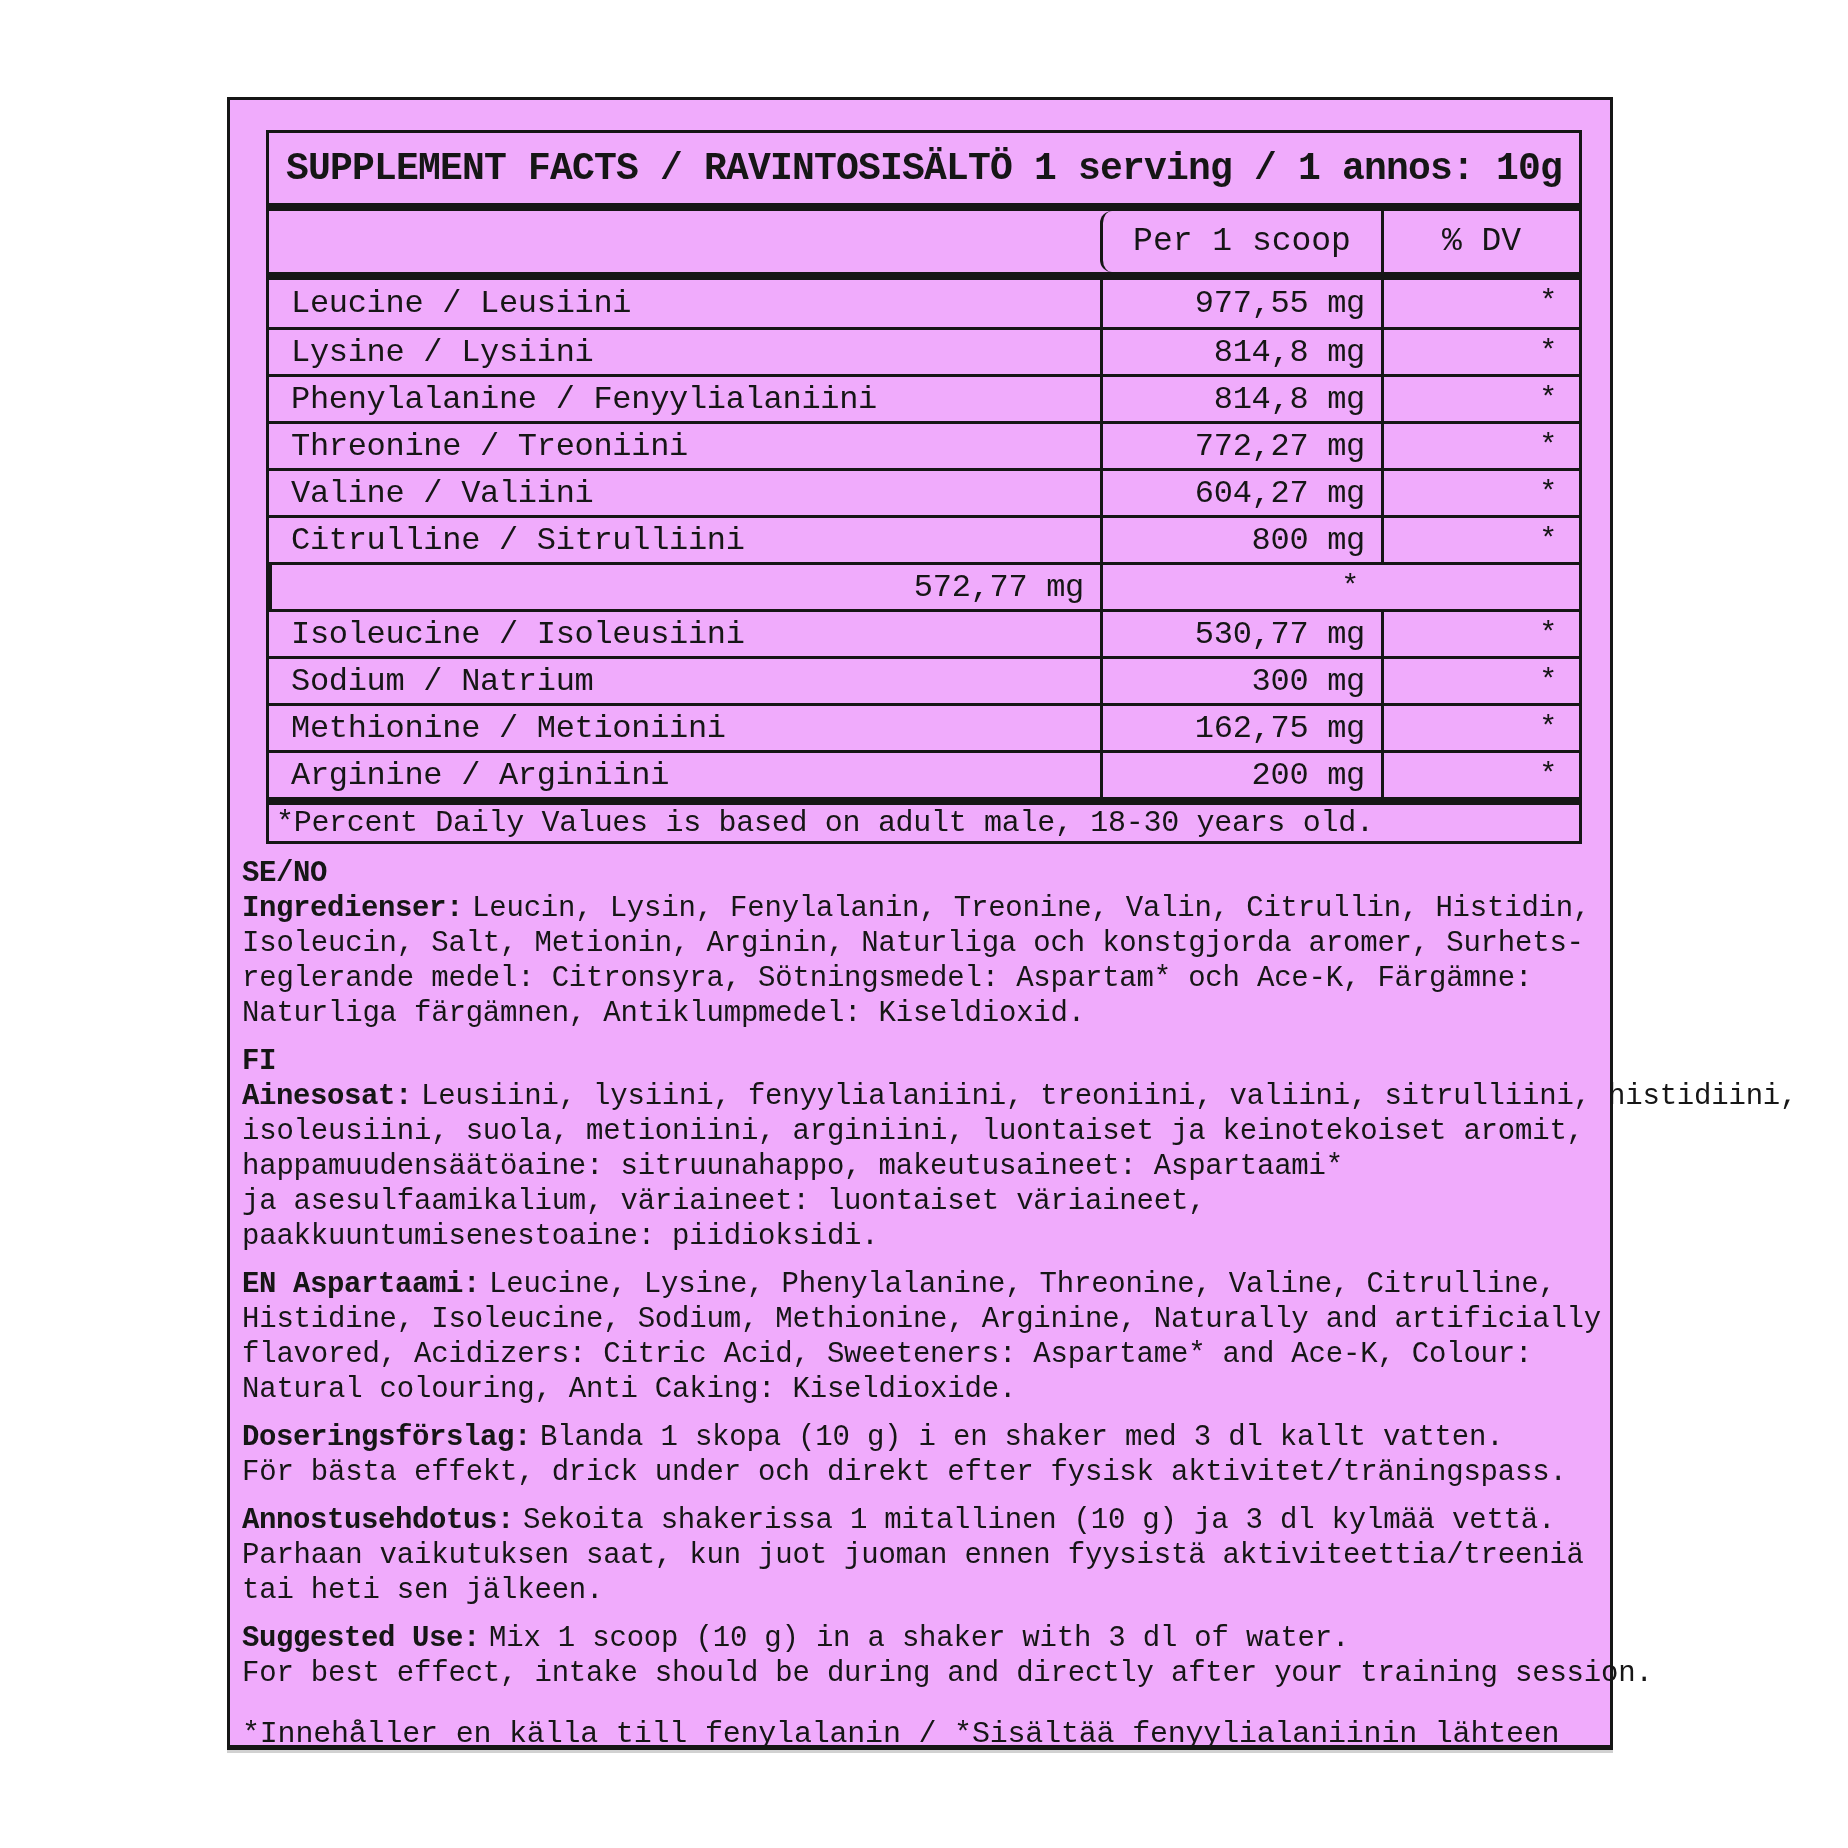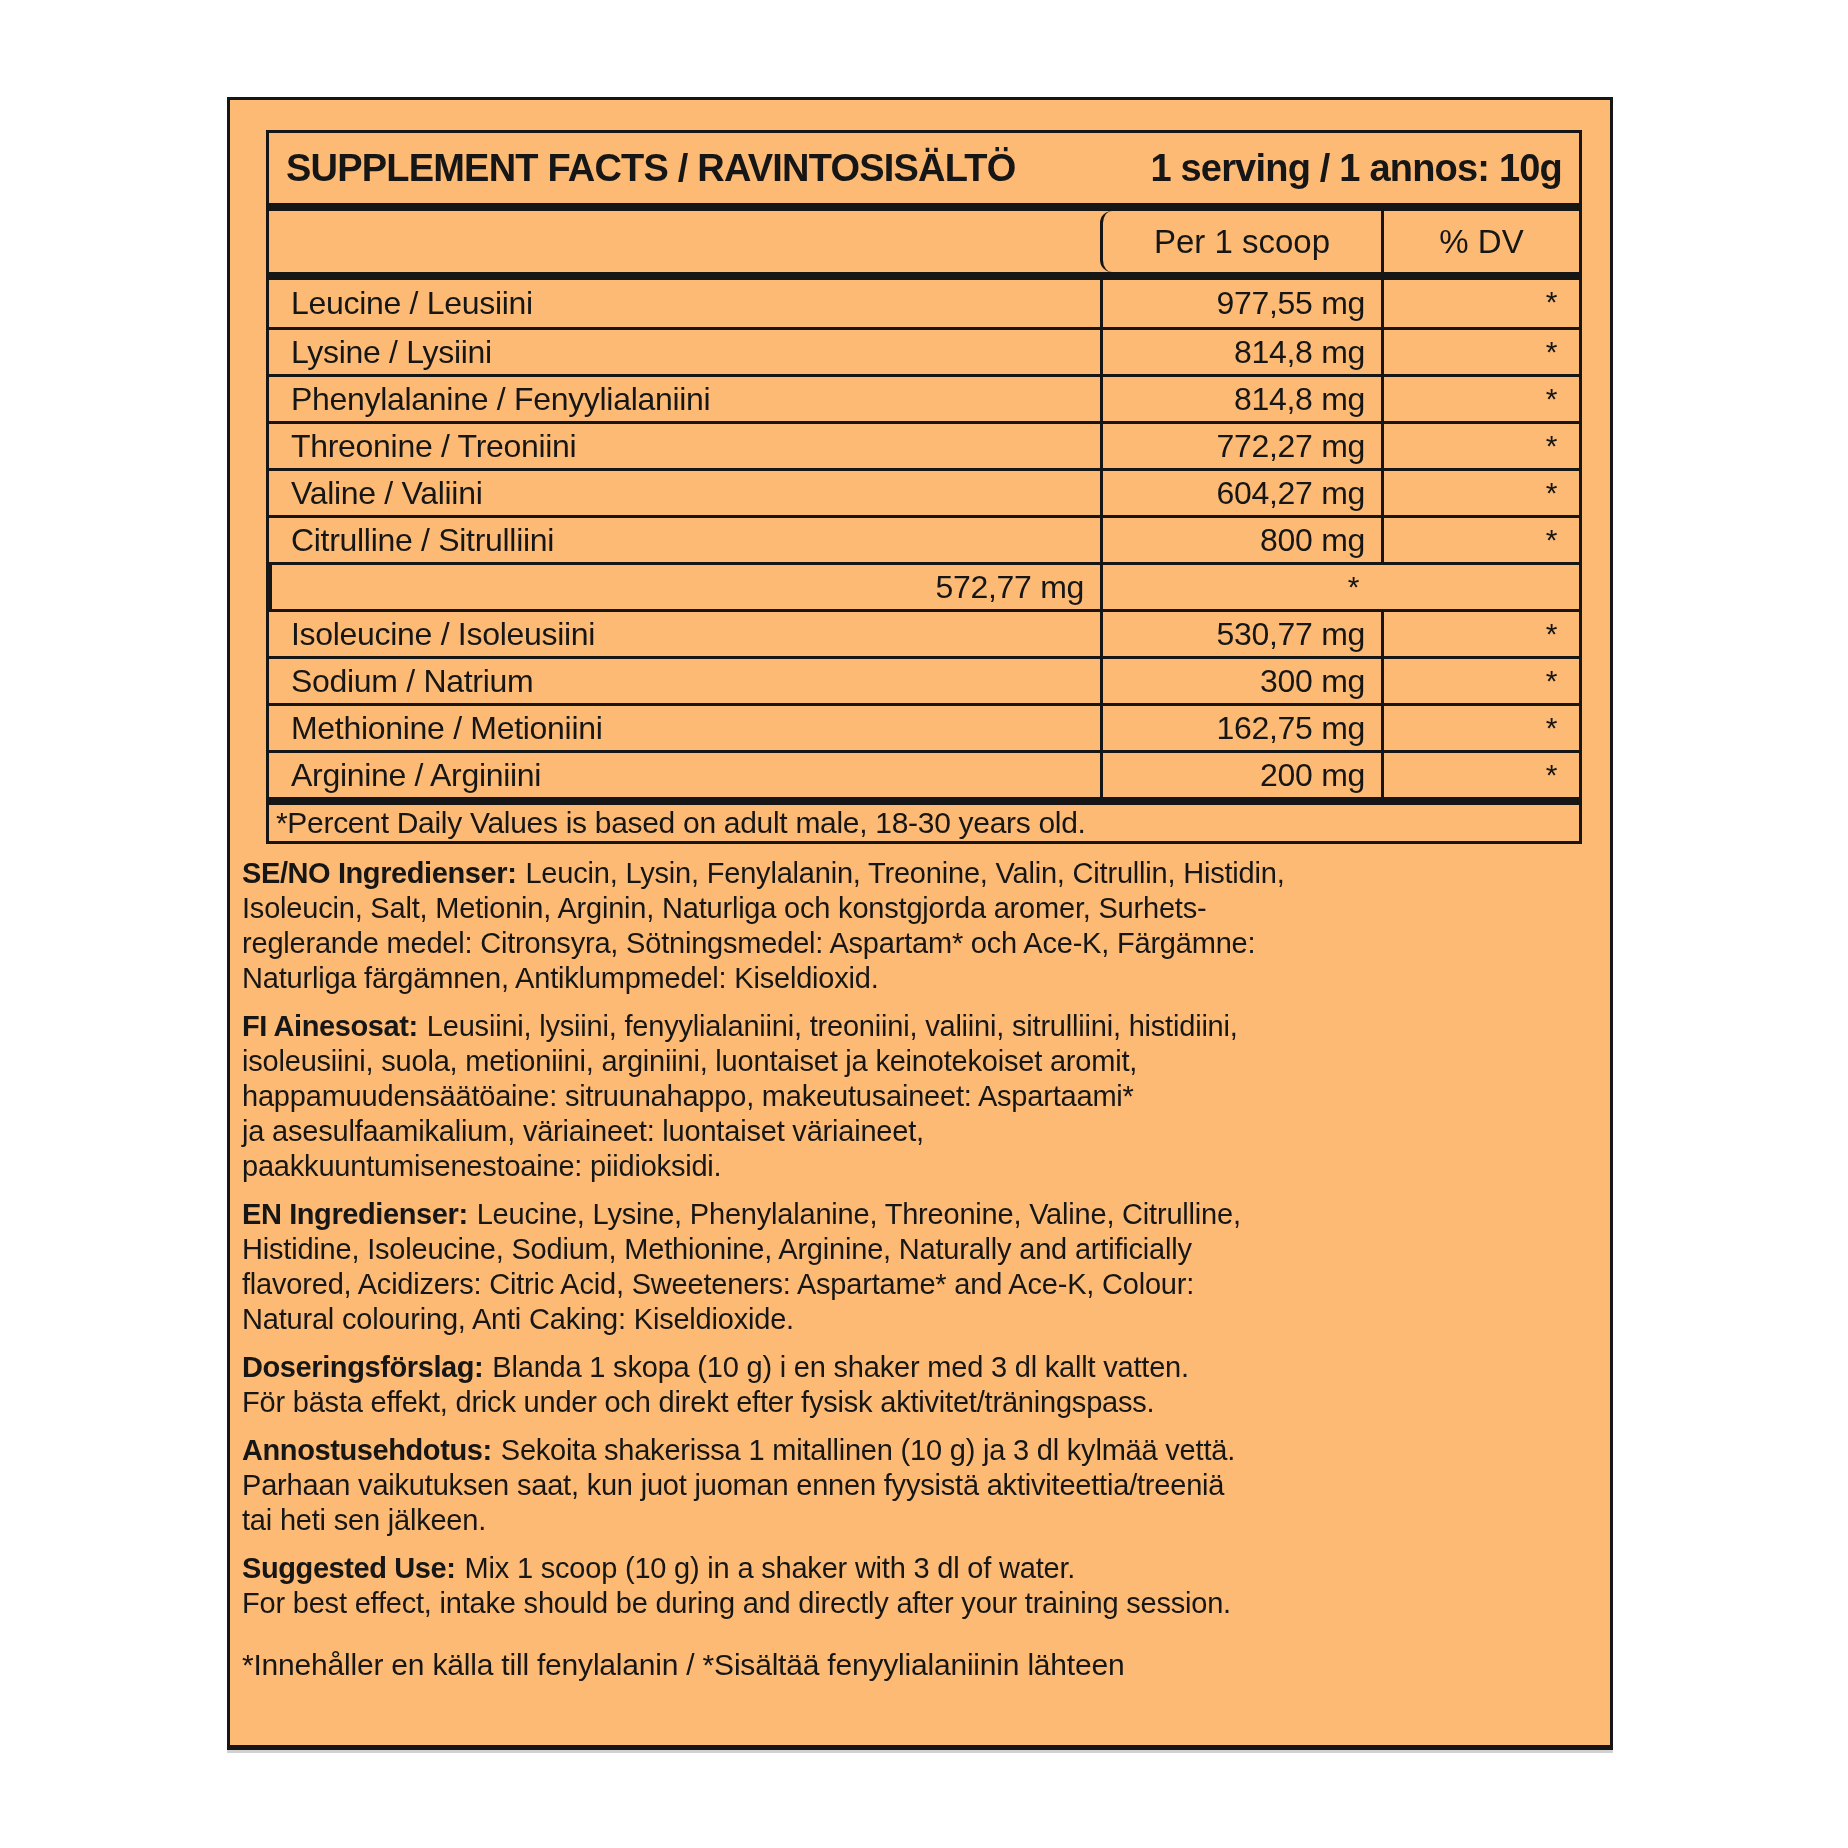--- a/index.html
+++ b/index.html
@@ -11,21 +11,22 @@
     color: #161616;
     overflow: hidden;
   }
   .label-box {
     position: absolute;
     left: 227px; top: 97px;
     width: 1386px; height: 1653px;
     border: 3px solid #161616;
     border-bottom-width: 5px;
     box-shadow: 0 3px 0 rgba(0,0,0,0.18);
-    background: #fdba74;
+    background: #f0abfc;
+    font-family: Liberation Mono, monospace;
   }
   
   .facts-table {
     margin: 30px 0 0 36px;
     width: 1316px;
     border: 3px solid #161616;
   }
   .title-row {
     height: 70px;
     display: flex; align-items: center; justify-content: space-between;
@@ -162,21 +163,21 @@
 
     <div class="section">
       <span class="lead">FI Ainesosat:</span><span class="sec-text">Leusiini, lysiini, fenyylialaniini, treoniini, valiini, sitrulliini, histidiini,
 isoleusiini, suola, metioniini, arginiini, luontaiset ja keinotekoiset aromit,
 happamuudensäätöaine: sitruunahappo, makeutusaineet: Aspartaami*
 ja asesulfaamikalium, väriaineet: luontaiset väriaineet,
 paakkuuntumisenestoaine: piidioksidi.</span>
     </div>
 
     <div class="section">
-      <span class="lead">EN Ingredienser:</span><span class="sec-text">Leucine, Lysine, Phenylalanine, Threonine, Valine, Citrulline,
+      <span class="lead">EN Aspartaami:</span><span class="sec-text">Leucine, Lysine, Phenylalanine, Threonine, Valine, Citrulline,
 Histidine, Isoleucine, Sodium, Methionine, Arginine, Naturally and artificially
 flavored, Acidizers: Citric Acid, Sweeteners: Aspartame* and Ace-K, Colour:
 Natural colouring, Anti Caking: Kiseldioxide.</span>
     </div>
 
     <div class="section">
       <span class="lead">Doseringsförslag:</span><span class="sec-text">Blanda 1 skopa (10 g) i en shaker med 3 dl kallt vatten.
 För bästa effekt, drick under och direkt efter fysisk aktivitet/träningspass.</span>
     </div>
 

